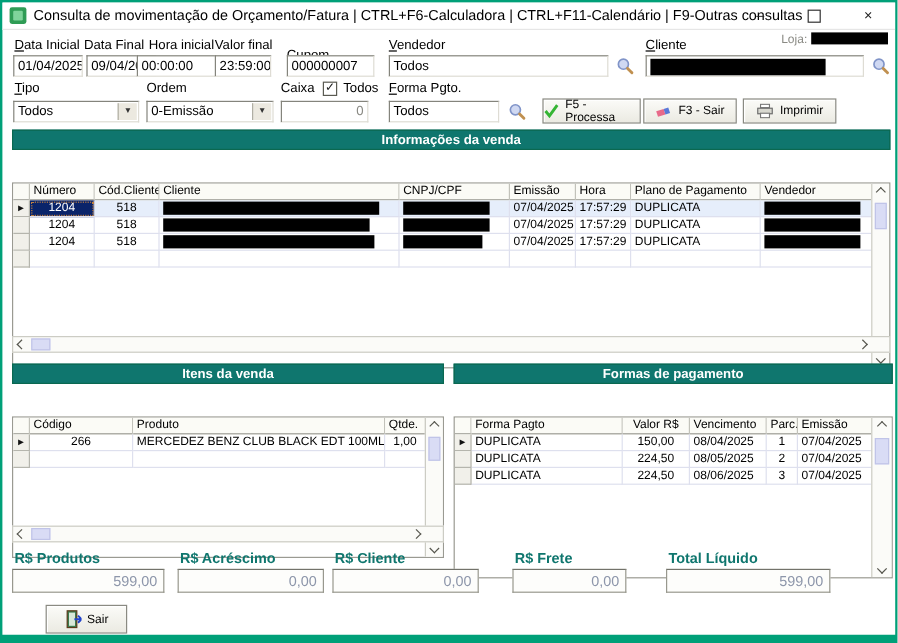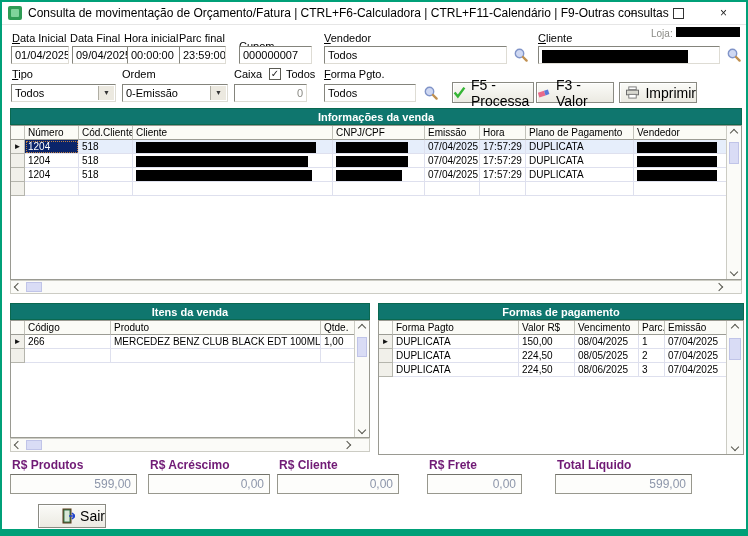--- a/index.html
+++ b/index.html
@@ -22,53 +22,53 @@
        white-space:nowrap;overflow:hidden;color:#000;}
   .fld.num{text-align:right;color:#8a8a84;}
   .combo{padding-right:17px;}
   .carr{position:absolute;right:1px;top:1px;bottom:1px;width:15px;background:#ece9e0;border-left:1px solid #b0aea4;
         display:flex;align-items:center;justify-content:center;}
   .carr::before{content:"▼";font-size:7px;color:#333;}
   .redact{display:inline-block;background:#000;height:11px;vertical-align:middle;}
   .redactabs{position:absolute;background:#000;}
   .sicon{position:absolute;width:16px;height:16px;}
   .btn{position:absolute;background:linear-gradient(#fbfbf8,#ebeae2);border:1px solid #8a8a82;box-sizing:border-box;
-       display:flex;align-items:center;justify-content:flex-end;gap:5px;font-size:14px;color:#000;
+       display:flex;align-items:center;justify-content:center;gap:5px;font-size:10px;color:#000;
        box-shadow:inset 1px 1px 0 #ffffff;}
   .cbx{position:absolute;width:12px;height:12px;background:#fff;border:1px solid #5a5a52;box-sizing:border-box;
        display:flex;align-items:center;justify-content:center;}
   .cbx::before{content:"✓";font-size:10px;line-height:10px;color:#222;}
   
   .panel-h{position:absolute;height:17px;background:#0f766e;border:1px solid #0a6850;box-sizing:border-box;
            color:#fff;font-weight:bold;font-size:11px;display:flex;align-items:center;justify-content:center;}
-  .gridwrap{position:absolute;background:#fff;border:1px solid #9a9a92;box-sizing:border-box;overflow:hidden;}
+  .gridwrap{position:absolute;background:#fff;border:1px solid #9a9a92;box-sizing:border-box;overflow:hidden;margin-top:27px;}
   .r{display:grid;height:14px;font-size:10px;line-height:13px;}
   .vr{grid-template-columns:14px 54px 54px 200px 92px 55px 46px 108px 93px;}
   .ir{grid-template-columns:14px 86px 210px 34px;}
   .fr{grid-template-columns:14px 126px 56px 64px 26px 62px;}
   .c{border-right:1px solid #dee0ee;border-bottom:1px solid #dee0ee;padding:0 3px;overflow:hidden;
      white-space:nowrap;box-sizing:border-box;color:#000;}
   .hc{background:#fbfbf6;border-right:1px solid #c2c2ba;border-bottom:1px solid #9c9c94;}
   .selc{background:#f1f0ea;border-right:1px solid #b5b5ad;border-bottom:1px solid #b5b5ad;padding:0;}
   .rowcur{display:flex;align-items:center;justify-content:center;}
   .rowcur::before{content:"►";font-size:8px;color:#111;}
-  .num{text-align:left;}
+  .num{text-align:center;}
   .hl{background:#e6eefb;}
   .cursel{background:#0a246a !important;color:#fff !important;outline:1px dotted #c08040;outline-offset:-2px;}
   
   .vs{position:absolute;top:0;right:0;bottom:0;width:14px;border-left:1px solid #ccccc4;background:#fbfbf8;}
   .vs.w16{width:16px;}
   .hs{position:absolute;height:14px;background:#fbfbf8;border:1px solid #ccccc4;box-sizing:border-box;}
   .th{position:absolute;background:#d9dcf5;border:1px solid #c0c4e8;box-sizing:border-box;}
   .ch{display:inline-block;width:5px;height:5px;border-right:1.4px solid #55554d;border-bottom:1.4px solid #55554d;}
   .up{transform:rotate(-135deg);} .dn{transform:rotate(45deg);}
   .lf{transform:rotate(135deg);}  .rt{transform:rotate(-45deg);}
   .sbtn{position:absolute;width:14px;height:14px;display:flex;align-items:center;justify-content:center;}
   
-  .tlbl{position:absolute;font-size:12px;font-weight:bold;color:#701a75;white-space:nowrap;}
+  .tlbl{position:absolute;font-size:12px;font-weight:bold;color:#0f766e;white-space:nowrap;}
   .tbox{position:absolute;height:20px;background:#fdfdfb;border:1px solid #98988e;border-top-color:#72726a;
         box-sizing:border-box;font-size:12px;color:#8d96aa;text-align:right;padding:2px 5px;}
 </style>
 </head>
 <body>
 
 <div class="window">
 
   <div class="titlebar">
     <div class="app-ico">
@@ -80,30 +80,30 @@
       <div class="wc">
           <span class="maxbox"></span>
         </div>
       <div class="wc">×</div>
     </div>
   </div>
 
   <div class="lbl akf" style="left:10px;top:30px;">Data Inicial</div>
   <div class="lbl" style="left:68px;top:30px;">Data Final</div>
   <div class="lbl" style="left:122px;top:30px;">Hora inicial</div>
-  <div class="lbl" style="left:177px;top:30px;">Parc final</div>
+  <div class="lbl" style="left:177px;top:30px;">Valor final</div>
   <div class="lbl" style="left:237px;top:38px;">Cupom</div>
   <div class="lbl akf" style="left:322px;top:30px;">Vendedor</div>
   <div class="lbl akf" style="left:536px;top:30px;">Cliente</div>
   <div class="glbl" style="left:649px;top:26px;">Loja:</div>
   <div class="redactabs" style="left:674px;top:25px;width:64px;height:10px;"></div>
 
   <div class="fld" style="left:9px;top:44px;width:58px;">01/04/2025</div>
   <div class="fld" style="left:70px;top:44px;width:58px;">09/04/2025</div>
-  <div class="fld" style="left:125px;top:44px;width:70px;">00:00:00</div>
+  <div class="fld" style="left:112px;top:44px;width:70px;">00:00:00</div>
   <div class="fld" style="left:177px;top:44px;width:47px;">23:59:00</div>
   <div class="fld" style="left:237px;top:44px;width:73px;">000000007</div>
   <div class="fld" style="left:322px;top:44px;width:183px;">Todos</div>
   <div class="sicon" style="left:511px;top:45px;">
     <svg viewBox="0 0 16 16" width="16" height="16">
         <circle cx="6.5" cy="6.5" r="4.2" fill="#cfd8f2" stroke="#8094c8" stroke-width="1.4"></circle>
         <line x1="10" y1="10" x2="13.6" y2="13.6" stroke="#c09050" stroke-width="2.4" stroke-linecap="round"></line>
       </svg>
   </div>
   <div class="fld" style="left:536px;top:44px;width:182px;">
@@ -150,21 +150,21 @@
   </div>
   <div class="btn" style="left:534px;top:80px;width:78px;height:21px;">
     <span class="sicon" style="position:static;width:14px;height:13px;">
       <svg viewBox="0 0 16 16" width="14" height="13">
           <g transform="rotate(-18 8 9)">
             <rect x="1" y="6" width="8" height="6" fill="#e86a8a"></rect>
             <rect x="9" y="6" width="5" height="6" fill="#5a79d8"></rect>
           </g>
         </svg>
     </span>
-    <span>F3 - Valor</span>
+    <span>F3 - Sair</span>
   </div>
   <div class="btn" style="left:617px;top:80px;width:78px;height:21px;">
     <span class="sicon" style="position:static;width:15px;height:13px;">
       <svg viewBox="0 0 16 14" width="15" height="13">
           <rect x="4" y="1" width="8" height="3" fill="#fff" stroke="#777" stroke-width="1"></rect>
           <rect x="1.5" y="4.5" width="13" height="5" fill="#d8d8d0" stroke="#666" stroke-width="1"></rect>
           <rect x="4" y="9" width="8" height="4" fill="#fff" stroke="#777" stroke-width="1"></rect>
         </svg>
     </span>
     <span>Imprimir</span>

